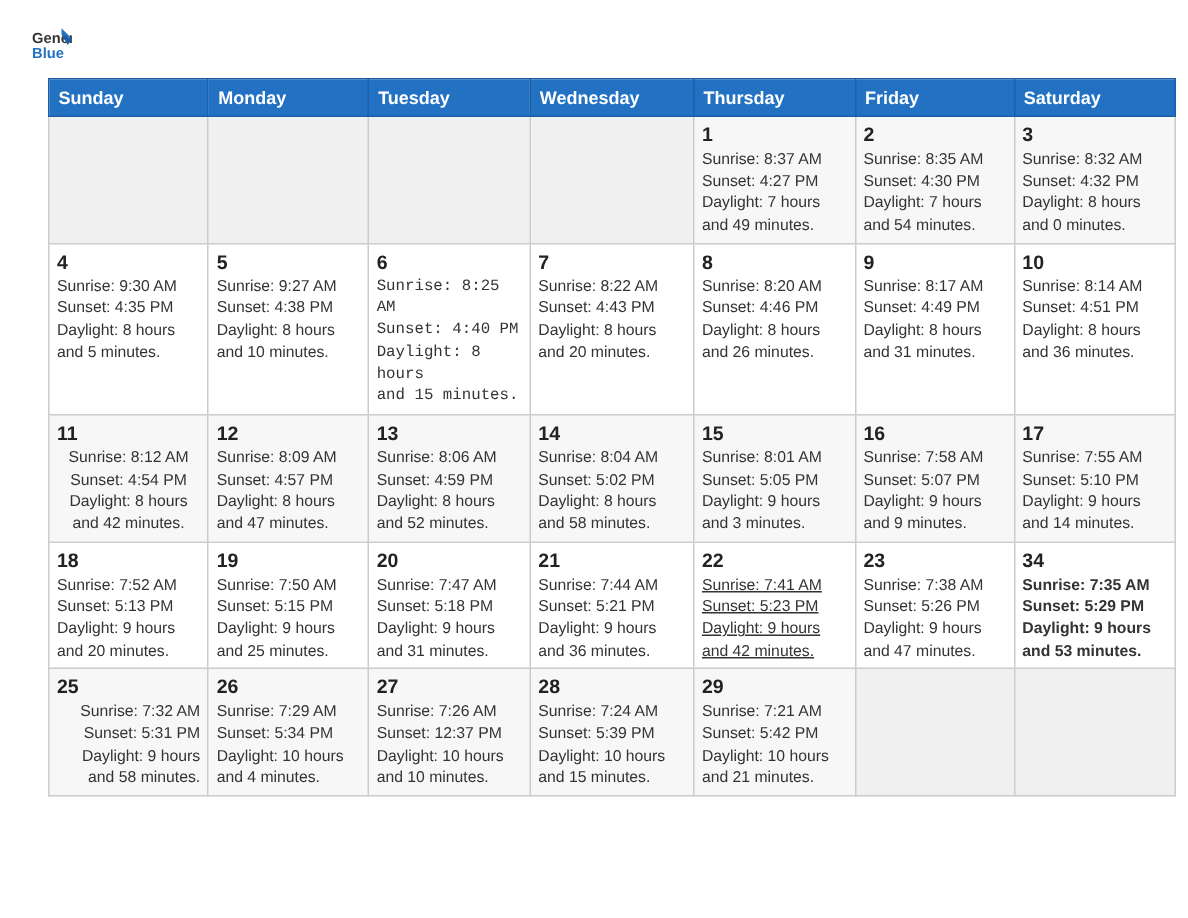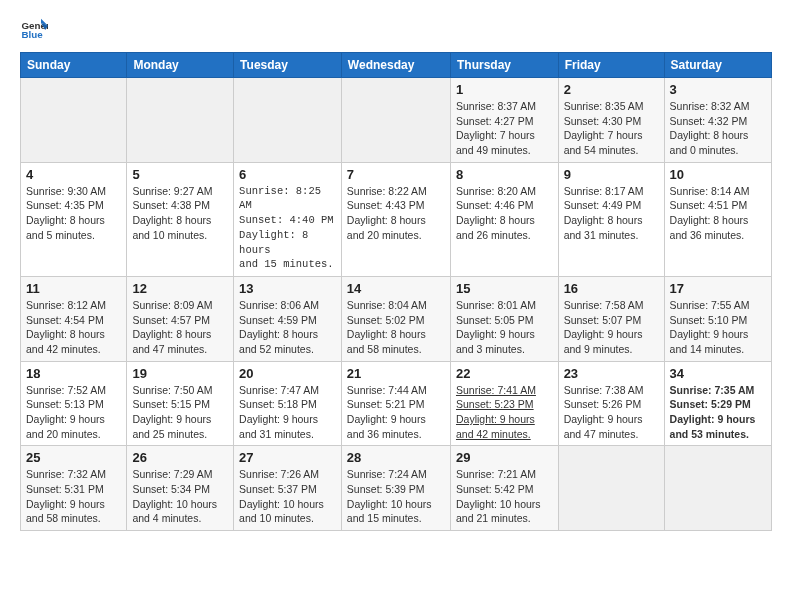--- a/index.html
+++ b/index.html
@@ -39,20 +39,21 @@
       line-height: 1.1;
     }
     .location {
       font-size: 16px;
       color: #555;
     }
     .calendar-table {
       width: 100%;
       border-collapse: collapse;
       font-size: 11px;
+      margin-left: 12px;
     }
     .calendar-table th {
       background-color: #2271c3;
       color: #fff;
       text-align: left;
       padding: 5px 6px;
       font-size: 12px;
       font-weight: bold;
       border: 1px solid #1a5fa8;
     }
@@ -196,21 +197,21 @@
             <span class="day-number">10</span>
             <div class="day-info" style="white-space: pre-line;">Sunrise: 8:14 AM
 Sunset: 4:51 PM
 Daylight: 8 hours
 and 36 minutes.</div>
           </td>
         </tr>
         <tr>
           <td>
             <span class="day-number">11</span>
-            <div class="day-info" style="white-space: pre-line;">Sunrise: 8:12 AM
+            <div class="day-info" style="white-space: pre-line; text-align: center;">Sunrise: 8:12 AM
 Sunset: 4:54 PM
 Daylight: 8 hours
 and 42 minutes.</div>
           </td>
           <td>
             <span class="day-number">12</span>
             <div class="day-info" style="white-space: pre-line;">Sunrise: 8:09 AM
 Sunset: 4:57 PM
 Daylight: 8 hours
 and 47 minutes.</div>
@@ -298,36 +299,36 @@
             <span class="day-number">34</span>
             <div class="day-info" style="white-space: pre-line; font-weight: bold;">Sunrise: 7:35 AM
 Sunset: 5:29 PM
 Daylight: 9 hours
 and 53 minutes.</div>
           </td>
         </tr>
         <tr>
           <td>
             <span class="day-number">25</span>
-            <div class="day-info" style="white-space: pre-line;">Sunrise: 7:32 AM
+            <div class="day-info" style="white-space: pre-line; text-align: right;">Sunrise: 7:32 AM
 Sunset: 5:31 PM
 Daylight: 9 hours
 and 58 minutes.</div>
           </td>
           <td>
             <span class="day-number">26</span>
             <div class="day-info" style="white-space: pre-line;">Sunrise: 7:29 AM
 Sunset: 5:34 PM
 Daylight: 10 hours
 and 4 minutes.</div>
           </td>
           <td>
             <span class="day-number">27</span>
             <div class="day-info" style="white-space: pre-line;">Sunrise: 7:26 AM
-Sunset: 5:37 PM
+Sunset: 12:37 PM
 Daylight: 10 hours
 and 10 minutes.</div>
           </td>
           <td>
             <span class="day-number">28</span>
             <div class="day-info" style="white-space: pre-line;">Sunrise: 7:24 AM
 Sunset: 5:39 PM
 Daylight: 10 hours
 and 15 minutes.</div>
           </td>

